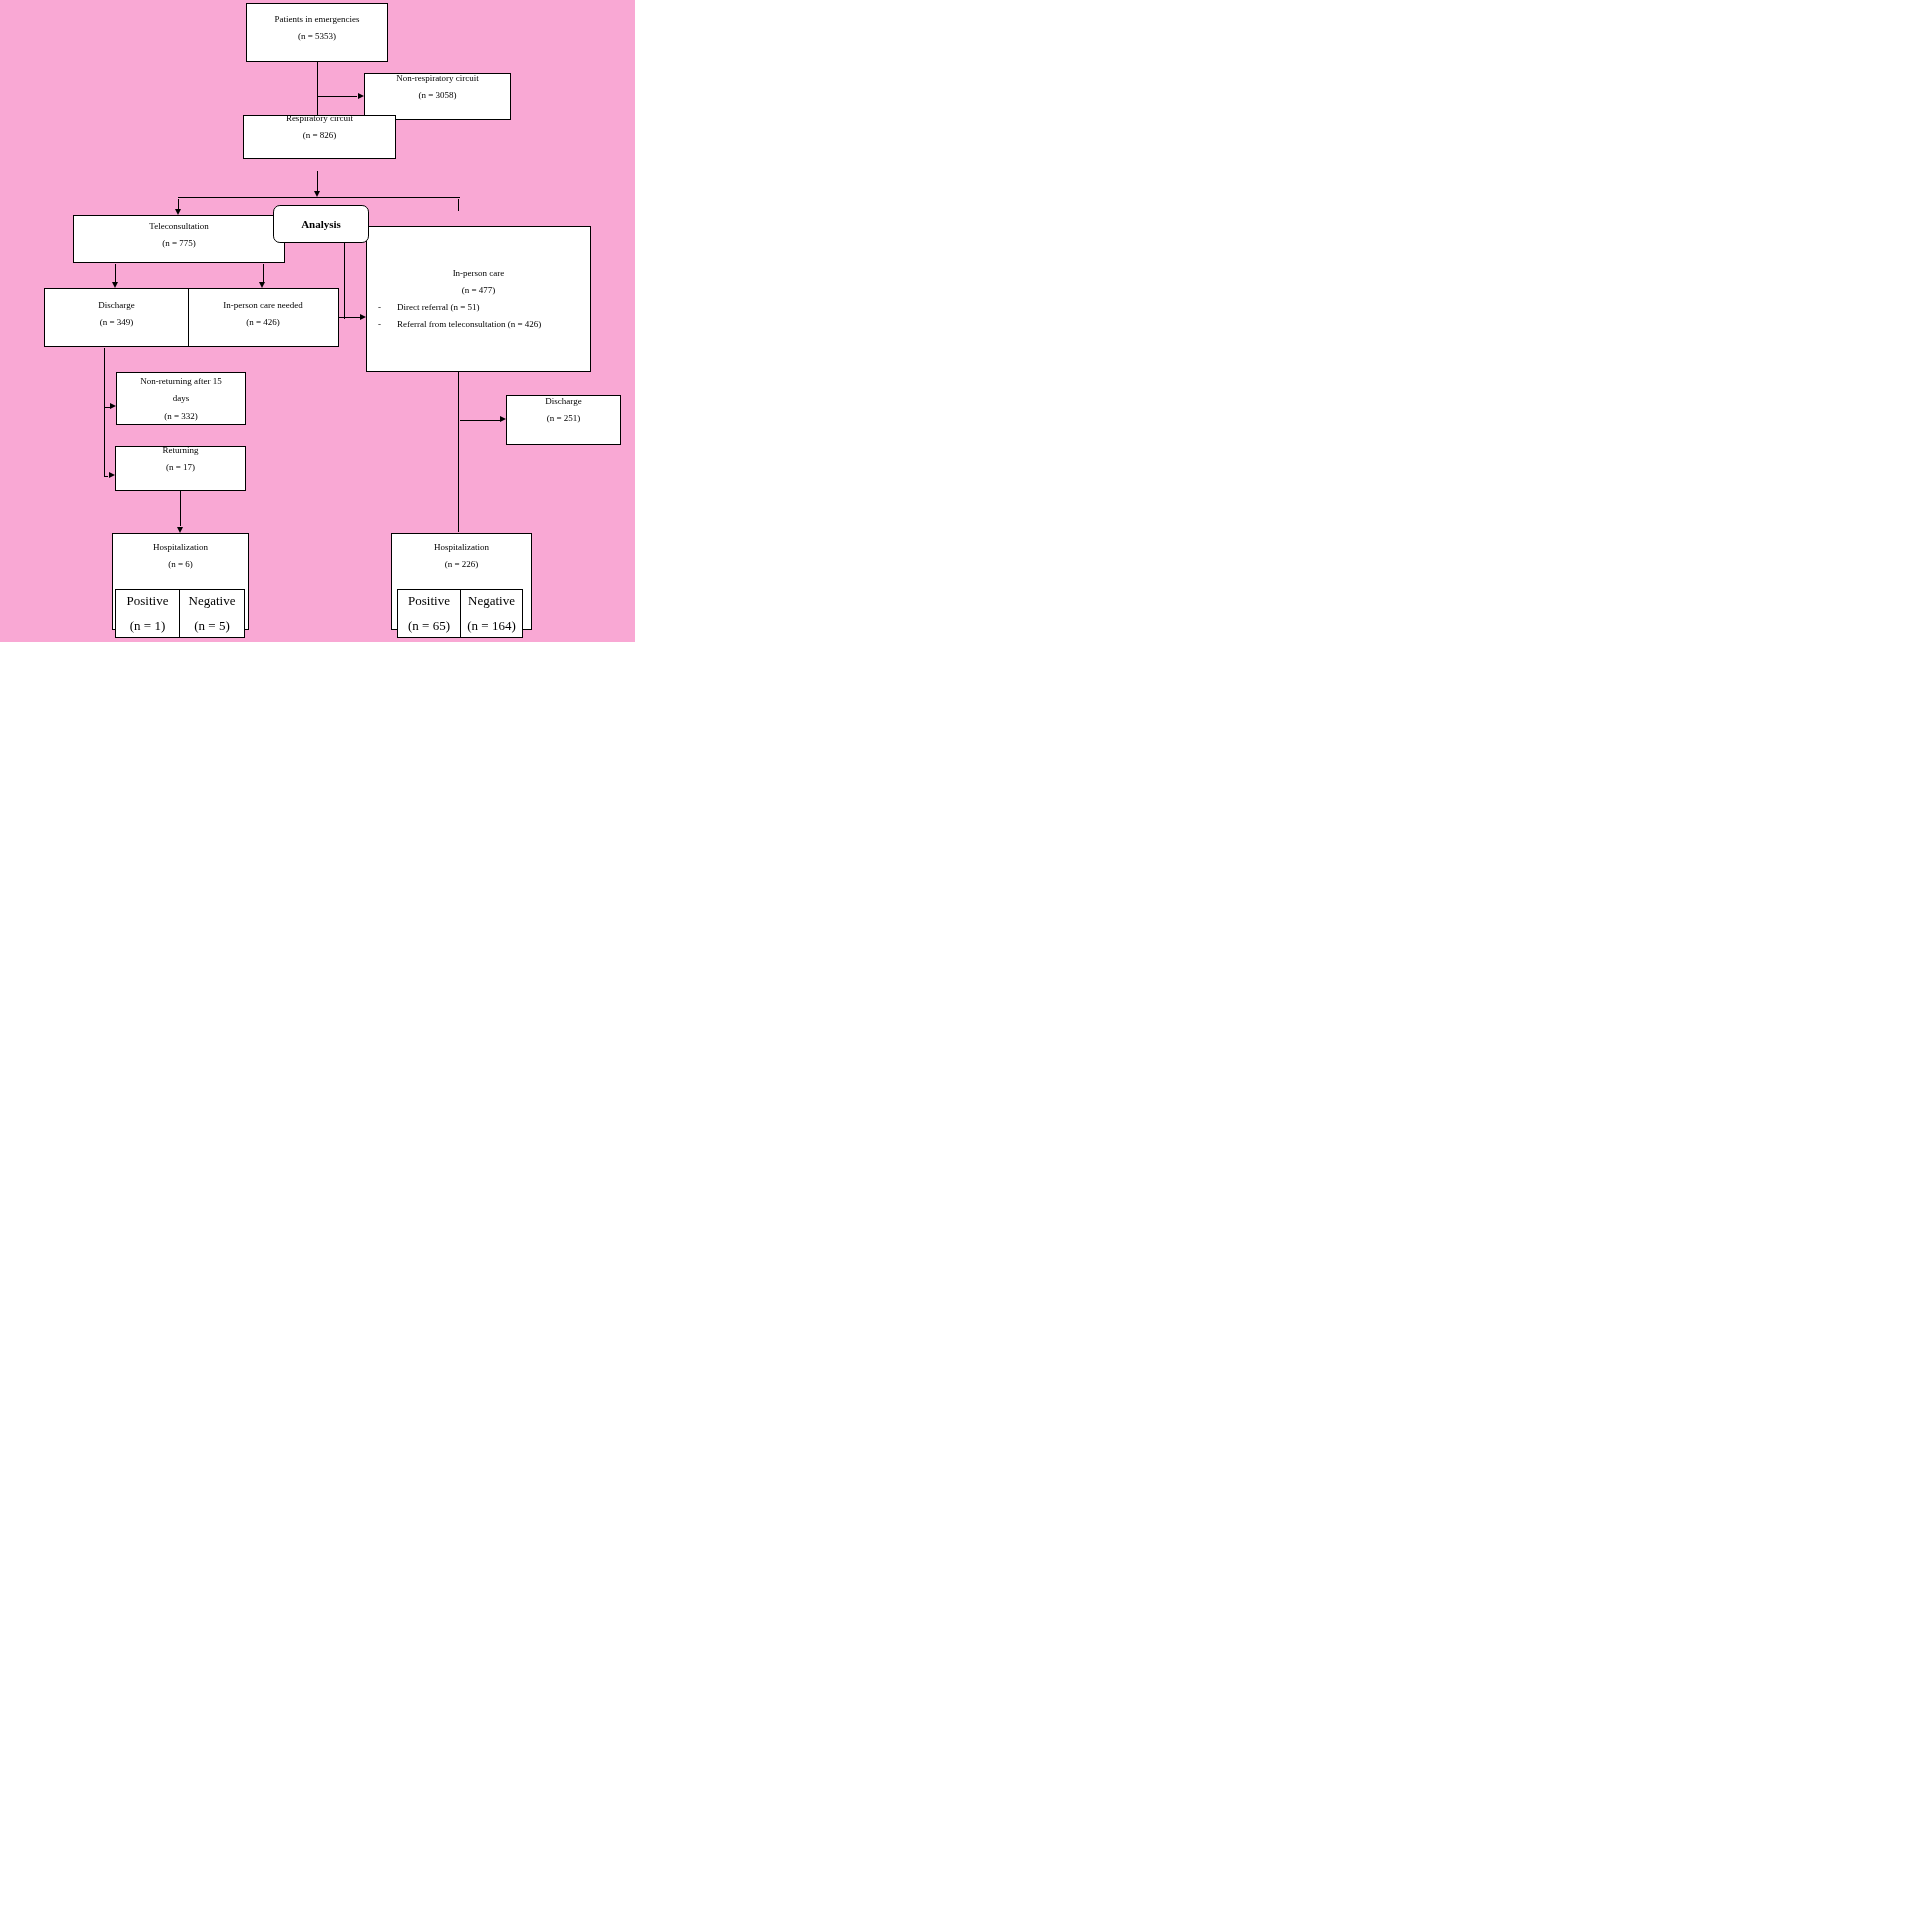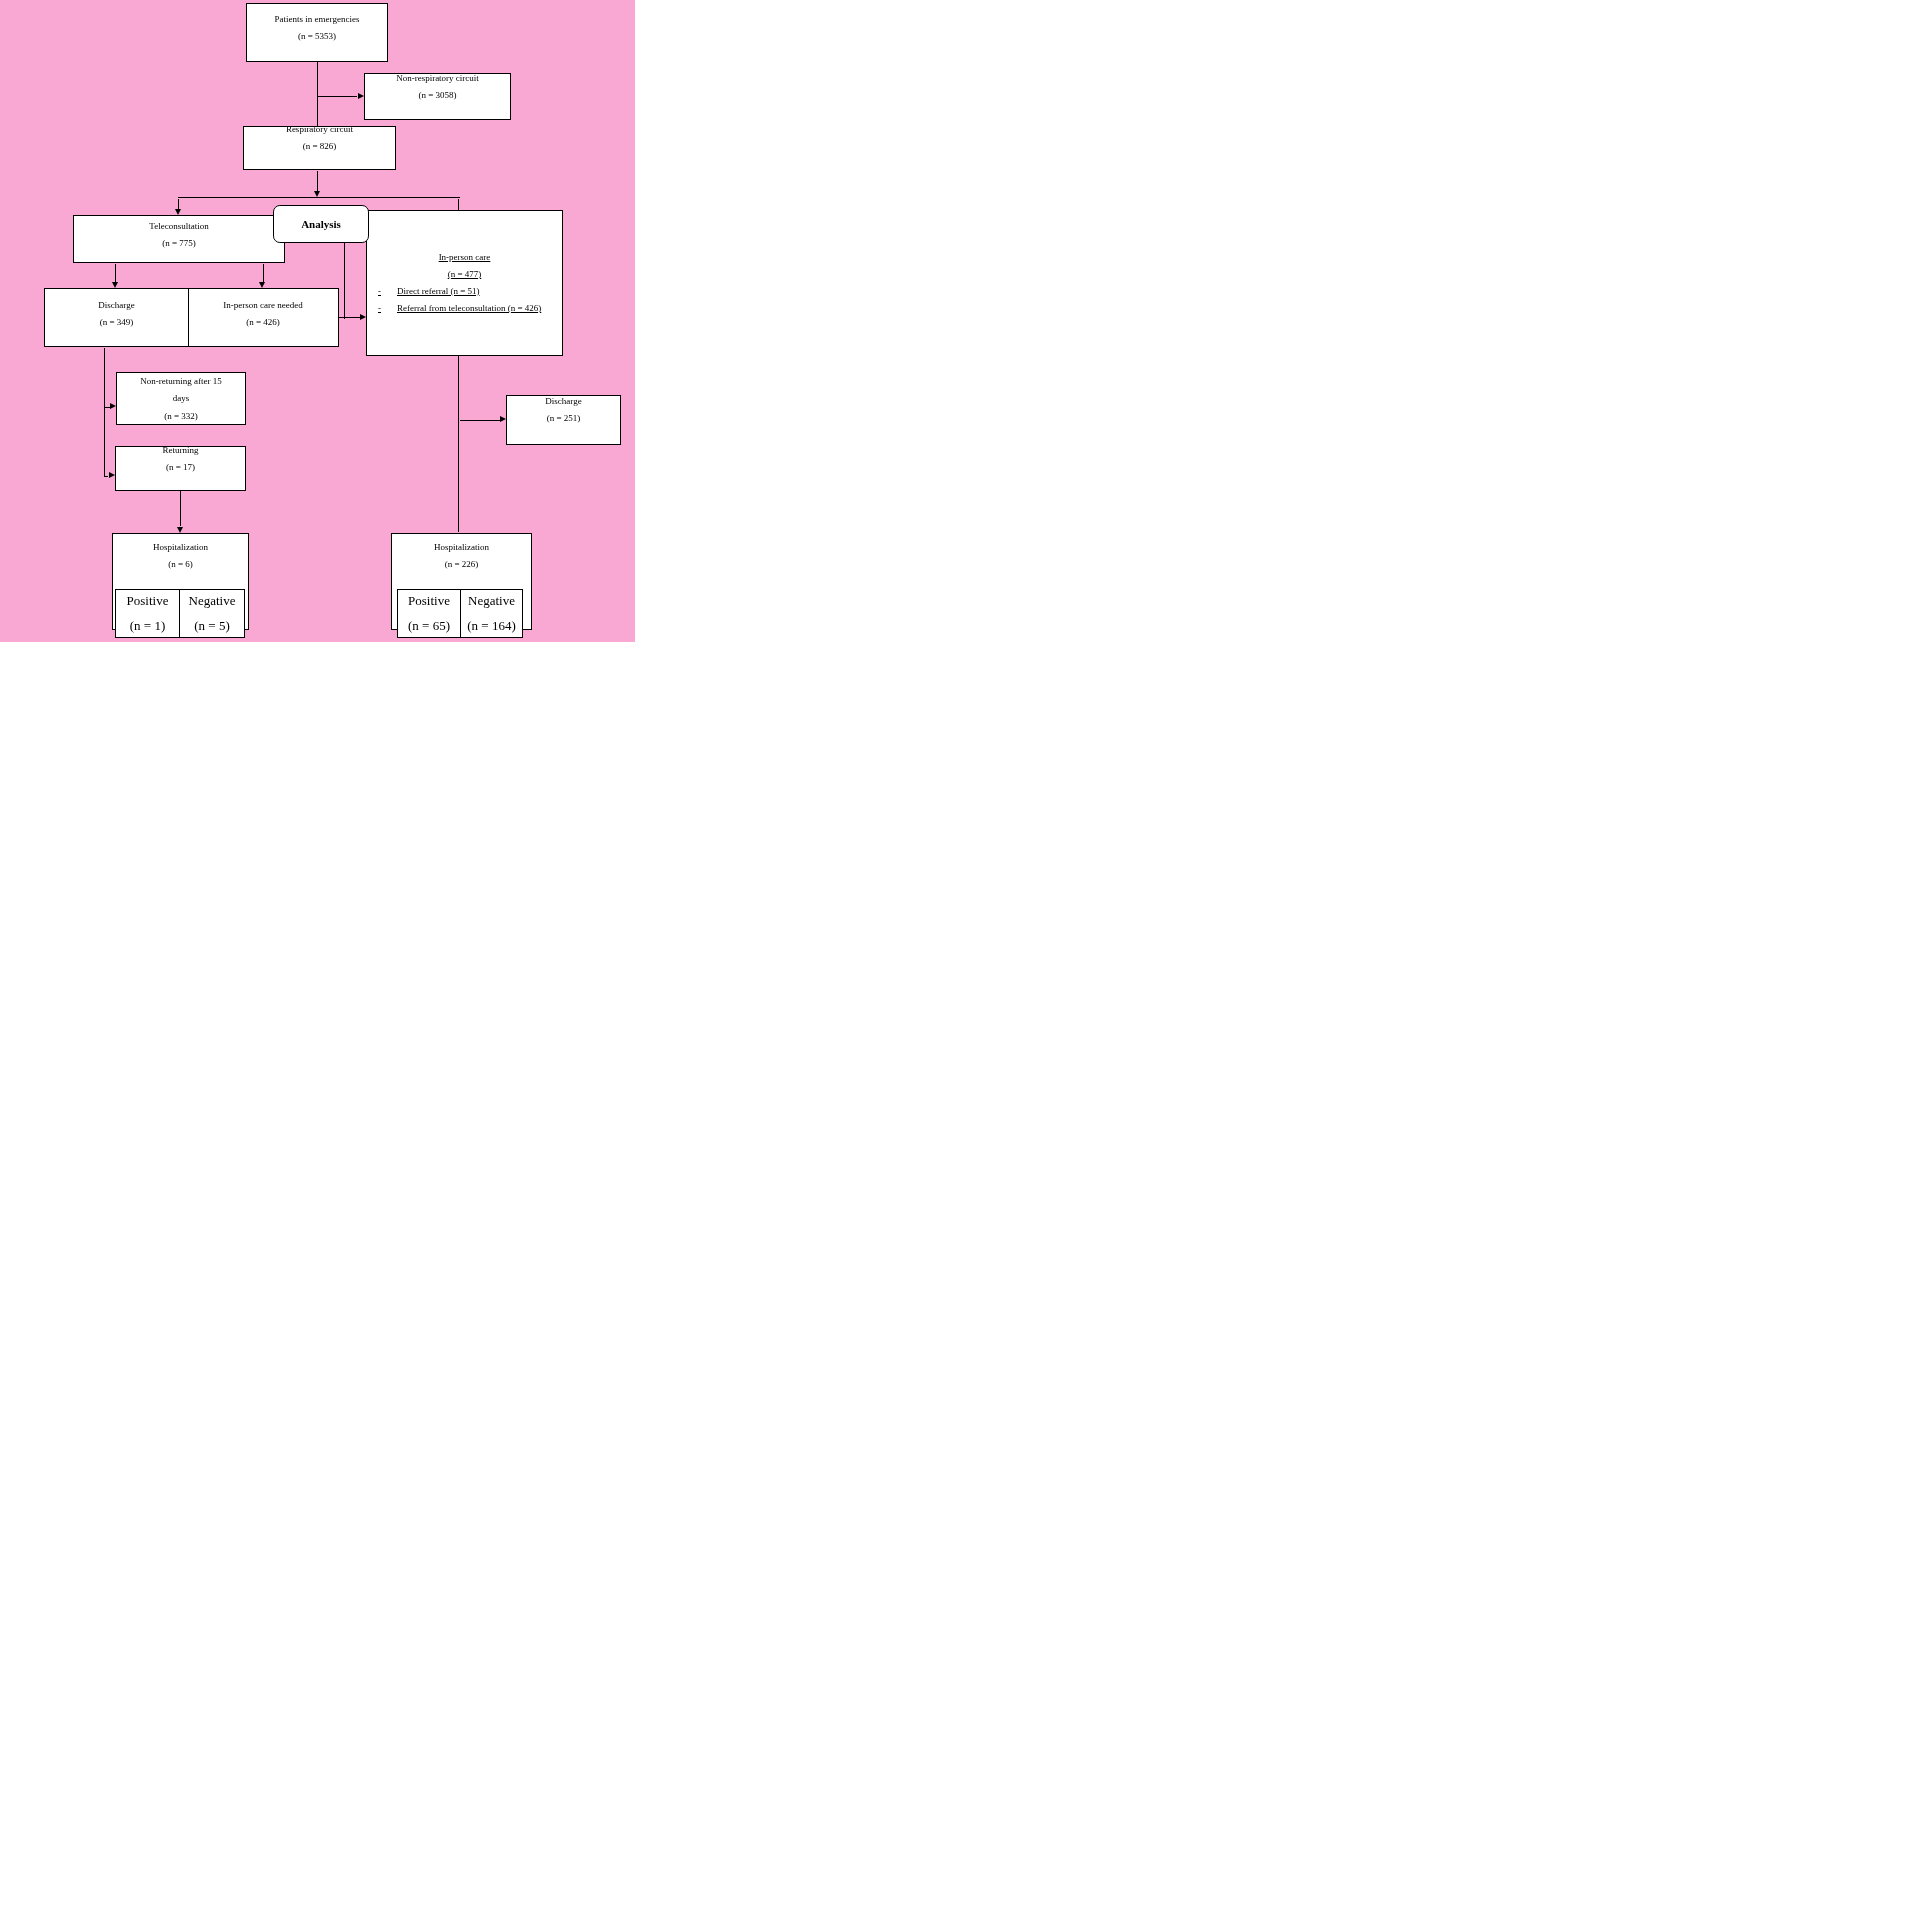--- a/index.html
+++ b/index.html
@@ -11,29 +11,29 @@
     position:absolute;background:#fff;border:1.3px solid #000;box-sizing:border-box;
     display:flex;flex-direction:column;align-items:center;justify-content:center;
     text-align:center;font-size:9px;line-height:1.88;z-index:2;
   }
   .bias-sm{padding-bottom:20px;}
   .bias-md{padding-bottom:8.6px;}
   .top-align{justify-content:flex-start;padding-top:5.2px;}
 
   #box-patients{left:246px;top:3px;width:142px;height:59px;}
   #box-nonresp{left:364px;top:73px;width:147px;height:47px;}
-  #box-resp{left:243px;top:126px;width:153px;height:44px;}
+  #box-resp{left:243px;top:115px;width:153px;height:44px;}
   #box-telecons{left:73px;top:215px;width:212px;height:48px;}
   #box-analysis{
     left:273px;top:205px;width:96px;height:38px;z-index:5;
     border:1.7px solid #000;border-radius:6.9px;font-size:11px;font-weight:bold;
     position:absolute;background:#fff;box-sizing:border-box;
     display:flex;align-items:center;justify-content:center;text-align:center;
   }
-  #box-inperson{left:366px;top:210px;width:197px;height:146px;text-decoration:underline;}
+  #box-inperson{left:366px;top:226px;width:225px;height:146px;}
   #box-combined{left:44px;top:288px;width:295px;height:59px;border-width:1.7px;padding:0;}
   #box-combined .divider{position:absolute;left:143px;top:0;bottom:0;width:1.3px;background:#000;}
   .cell{position:absolute;top:0;height:100%;display:flex;flex-direction:column;align-items:center;justify-content:center;text-align:center;padding-bottom:6.9px;box-sizing:border-box;}
   #cell-disch349{left:0;width:143px;}
   #cell-needed426{left:144px;width:148px;}
   #box-nonreturn{left:116px;top:372px;width:130px;height:53px;line-height:1.8;justify-content:space-between;}
   #box-returning{left:115px;top:446px;width:131px;height:45px;}
   #box-hosp6{left:112px;top:533px;width:137px;height:97px;}
   #box-hosp226{left:391px;top:533px;width:141px;height:97px;}
   #box-discharge251{left:506px;top:395px;width:115px;height:50px;}

